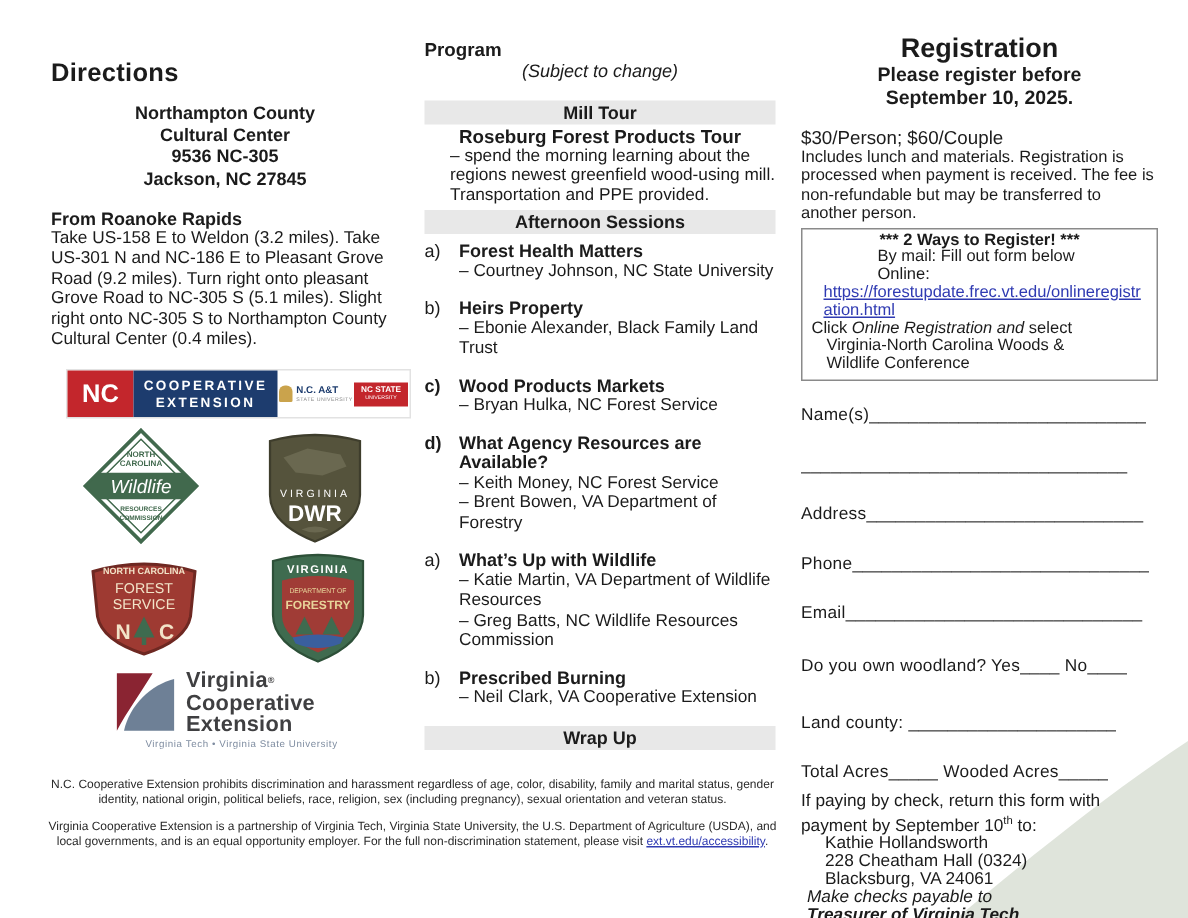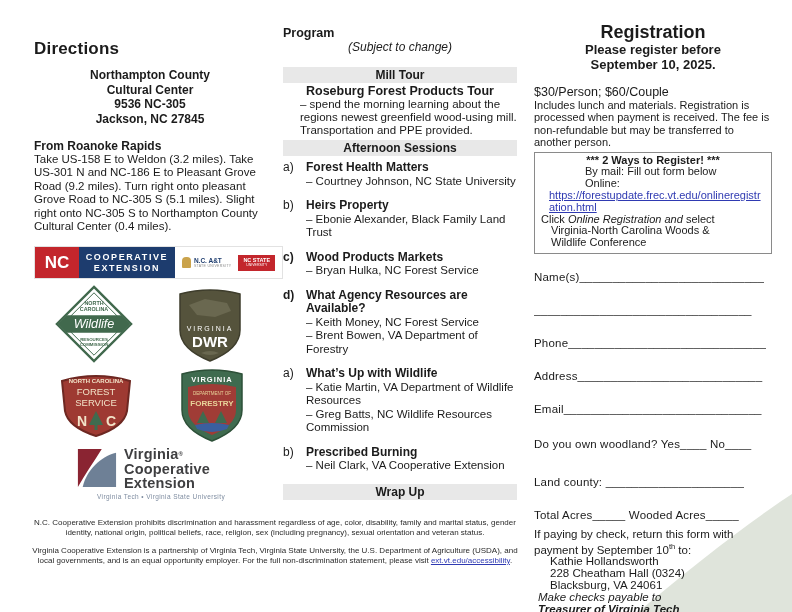--- a/index.html
+++ b/index.html
@@ -13,21 +13,21 @@
   .col-mid   { left:283px; width:234px; padding-top:26px; }
   .col-right { left:534px; width:238px; padding-top:22px; }
 
   
   .dir-heading { font-size:17px; font-weight:bold; letter-spacing:.2px; margin-bottom:9px; }
   .venue { text-align:center; font-weight:bold; font-size:12px; line-height:14.5px; margin-bottom:13px; }
   .from-heading { font-weight:bold; font-size:12px; line-height:14px; }
   .dir-body { font-size:11.5px; line-height:13.4px; }
 
   .logos { margin-top:13px; width:232px; }
-  .ncce { display:flex; height:33px; width:249px; border:1px solid #e2e2e2; background:#fff; }
+  .ncce { display:flex; height:33px; width:230px; border:1px solid #e2e2e2; background:#fff;margin-left:10px; }
   .ncce-nc { background:#c3262c; color:#fff; font-weight:bold; font-size:17px; width:44px; display:flex; align-items:center; justify-content:center; }
   .ncce-ce { background:#1d3c6e; color:#fff; font-weight:bold; font-size:9px; letter-spacing:1.6px; width:96px; display:flex; flex-direction:column; align-items:center; justify-content:center; line-height:10.5px; }
   .ncce-right { flex:1; display:flex; align-items:center; justify-content:space-evenly; }
   .ncat { display:flex; align-items:center; gap:3px; }
   .ncat-bell { width:9px; height:11px; background:#caa34c; border-radius:4px 4px 1px 1px; }
   .ncat-txt { font-size:6.5px; font-weight:bold; color:#1d3c6e; line-height:6.5px; }
   .ncat-sub { font-size:3.5px; color:#8a8a8a; letter-spacing:.3px; }
   .ncsu { background:#c3262c; color:#fff; text-align:center; padding:3px 5px; line-height:5px; }
   .ncsu .t1 { font-size:5.5px; font-weight:bold; }
   .ncsu .t2 { font-size:3.5px; }
@@ -280,22 +280,22 @@
       <a href="#" class="link box-url">https://forestupdate.frec.vt.edu/onlineregistration.html</a>
       <div><span>Click </span><span class="ital">Online Registration and</span><span> select</span></div>
       <div class="box-select">
         <div>Virginia-North Carolina Woods &amp;</div>
         <div>Wildlife Conference</div>
       </div>
     </div>
 
     <div class="form-line fl-name">Name(s)____________________________</div>
     <div class="form-line fl-name2">_________________________________</div>
+    <div class="form-line fl-address">Address____________________________</div>
     <div class="form-line fl-phone">Phone______________________________</div>
-    <div class="form-line fl-address">Address____________________________</div>
     <div class="form-line fl-email">Email______________________________</div>
     <div class="form-line fl-wood">Do you own woodland?  Yes____ No____</div>
     <div class="form-line fl-county">Land county: _____________________</div>
     <div class="form-line fl-acres">Total Acres_____    Wooded Acres_____</div>
 
     <div class="check-note"><span>If paying by check, return this form with payment by September 10</span><sup>th</sup><span> to:</span></div>
     <div class="check-addr">Kathie Hollandsworth</div>
     <div class="check-addr">228 Cheatham Hall (0324)</div>
     <div class="check-addr">Blacksburg, VA 24061</div>
     <div class="payable">Make checks payable to</div>

